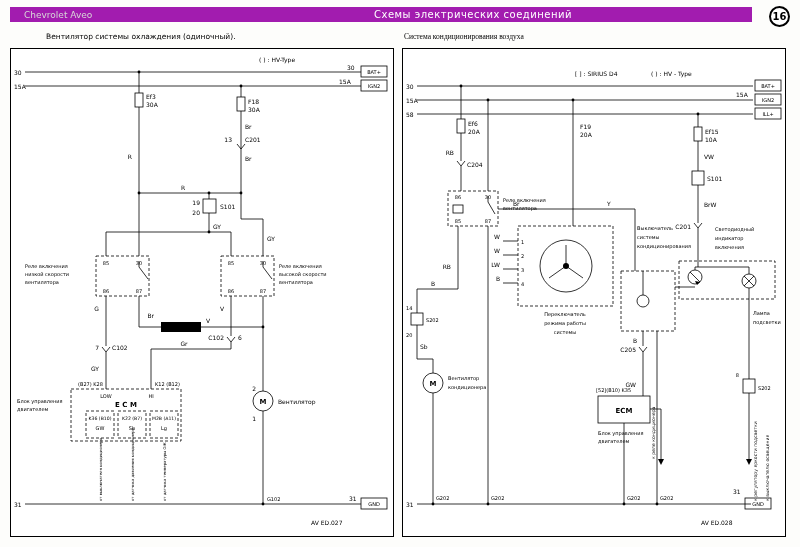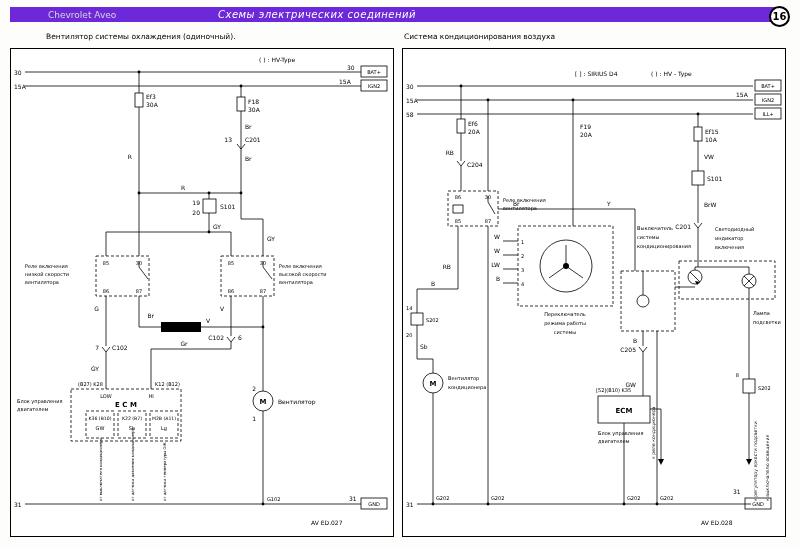--- a/index.html
+++ b/index.html
@@ -1,22 +1,22 @@
 <!DOCTYPE html>
 <html><head>
 <meta charset="utf-8">
 <style>
   html,body{margin:0;padding:0;background:#e9e9e7;}
   .page{position:relative;width:800px;height:547px;background:#fdfdfb;font-family:"DejaVu Sans",sans-serif;color:#000;overflow:hidden;}
-  .header{position:absolute;left:10px;top:7px;width:742px;height:15px;background:#6d28d9;color:#fff;display:flex;align-items:center;padding-left:24px;}
+  .header{position:absolute;left:10px;top:7px;width:742px;height:15px;background:#a21caf;color:#fff;display:flex;align-items:center;}
   .brand{padding-left:14px;width:170px;font-size:9px;color:#d8d8d8;white-space:nowrap;}
-  .htitle{flex:1;text-align:left;font-size:10px;letter-spacing:.5px;font-style:italic;}
+  .htitle{flex:1;text-align:center;font-size:10px;letter-spacing:.5px;}
   .badge{position:absolute;right:10px;top:6px;width:17px;height:17px;border:2px solid #000;border-radius:50%;background:#fff;font-size:10px;font-weight:bold;display:flex;align-items:center;justify-content:center;}
   .ptitle{position:absolute;top:32px;font-size:7.5px;}
-  .ptitle.l{left:14px;margin-left:32px;} .ptitle.r{left:404px;}
+  .ptitle.l{left:14px;margin-left:32px;} .ptitle.r{left:404px;font-family:Liberation Serif, serif;}
   .panel{position:absolute;top:48px;width:382px;height:487px;border:1px solid #000;background:#fff;}
   .panel.l{left:10px;text-align:center;} .panel.r{left:402px;}
   svg text{font-family:"DejaVu Sans",sans-serif;font-size:6px;fill:#000;}
   text.s5{font-size:5px;} text.s45{font-size:4.6px;} text.s36{font-size:3.8px;}
   text.s7{font-size:7px;font-weight:bold;}
   .mid{text-anchor:middle;} .end{text-anchor:end;}
   .w{fill:none;stroke:#000;stroke-width:0.8;}
   .wd{fill:none;stroke:#000;stroke-width:0.8;stroke-dasharray:3 2;}
   .blk{fill:#000;stroke:none;}
 </style>

